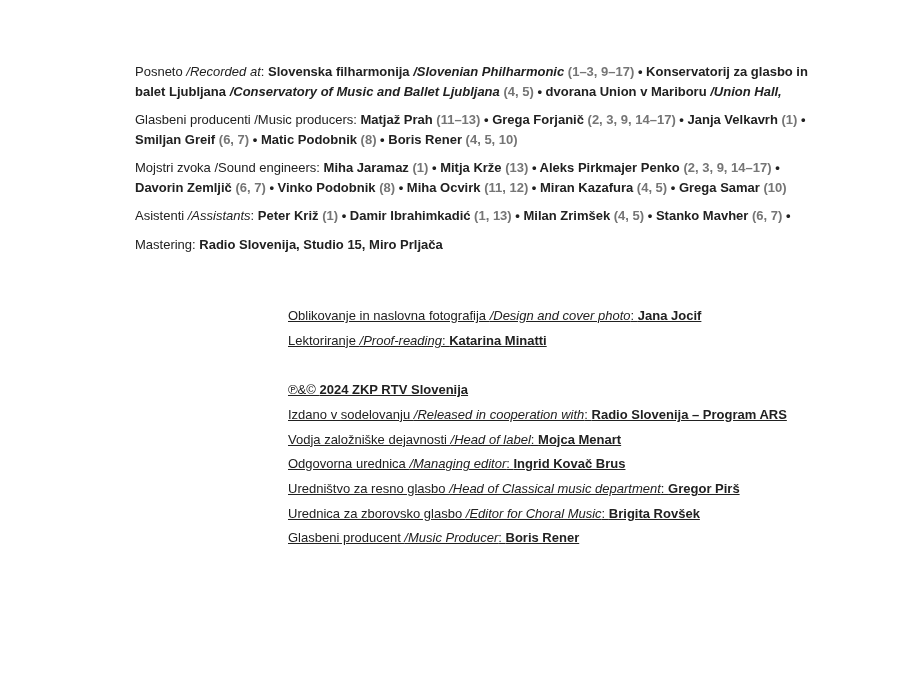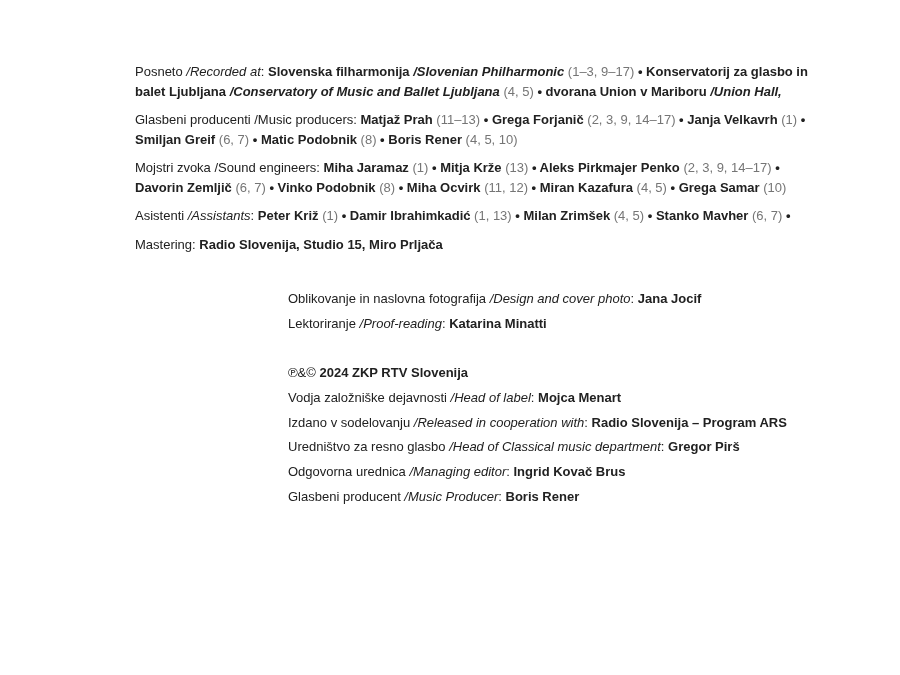--- a/index.html
+++ b/index.html
@@ -28,29 +28,30 @@
     width: 740px;
   }
   .para {
     line-height: 19.5px;
     margin: 0 0 9px 0;
   }
   .para:last-of-type { margin-bottom: 0; }
   .line { white-space: nowrap; }
   .sub-block {
     margin-left: 153px;
-    margin-top: 33px;
+    margin-top: 50px;
     line-height: 24.7px;
+    text-decoration: underline;
   }
   .group-publisher { margin-top: 24.7px; }
   .seg-r { font-style: normal; font-weight: 400; color: var(--text); }
   .seg-i { font-style: italic;  font-weight: 400; color: var(--text); }
   .seg-b { font-style: normal; font-weight: 700; color: var(--text); text-align: center; }
   .seg-bi { font-style: italic; font-weight: 700; color: var(--text); }
-  .seg-g { font-style: normal; font-weight: 400; color: var(--muted); }
+  .seg-g { font-style: normal; font-weight: 700; color: var(--muted); }
 </style>
 </head>
 <body>
 
 <div class="credits">
   <div class="para">
       <div class="line"><span class="seg-r">Posneto </span><span class="seg-i">/Recorded at</span><span class="seg-r">: </span><span class="seg-b">Slovenska filharmonija </span><span class="seg-bi">/Slovenian Philharmonic</span><span class="seg-r"> </span><span class="seg-g">(1–3, 9–17)</span><span class="seg-b"> • </span><span class="seg-b">Konservatorij za glasbo in</span></div>
       <div class="line"><span class="seg-b">balet Ljubljana </span><span class="seg-bi">/Conservatory of Music and Ballet Ljubljana</span><span class="seg-r"> </span><span class="seg-g">(4, 5)</span><span class="seg-b"> • </span><span class="seg-b">dvorana Union v Mariboru </span><span class="seg-bi">/Union Hall,</span></div>
     </div>
   <div class="para">
@@ -68,20 +69,21 @@
       <div class="line"><span class="seg-r">Mastering: </span><span class="seg-b">Radio Slovenija, Studio 15, Miro Prljača</span></div>
     </div>
 
   <div class="sub-block">
     <div class="group-design">
         <div class="line"><span class="seg-r">Oblikovanje in naslovna fotografija </span><span class="seg-i">/Design and cover photo</span><span class="seg-r">: </span><span class="seg-b">Jana Jocif</span></div>
         <div class="line"><span class="seg-r">Lektoriranje </span><span class="seg-i">/Proof-reading</span><span class="seg-r">: </span><span class="seg-b">Katarina Minatti</span></div>
       </div>
     <div class="group-publisher">
         <div class="line"><span class="seg-r">℗&amp;© </span><span class="seg-b">2024 ZKP RTV Slovenija</span></div>
+        <div class="line"><span class="seg-r">Izdano v sodelovanju </span><span class="seg-i">/Released in cooperation with</span><span class="seg-r">: </span><span class="seg-b">Radio Slovenija – Program ARS</span></div>
         <div class="line"><span class="seg-r">Vodja založniške dejavnosti </span><span class="seg-i">/Head of label</span><span class="seg-r">: </span><span class="seg-b">Mojca Menart</span></div>
-        <div class="line"><span class="seg-r">Izdano v sodelovanju </span><span class="seg-i">/Released in cooperation with</span><span class="seg-r">: </span><span class="seg-b">Radio Slovenija – Program ARS</span></div>
+        <div class="line"><span class="seg-r">Odgovorna urednica </span><span class="seg-i">/Managing editor</span><span class="seg-r">: </span><span class="seg-b">Ingrid Kovač Brus</span></div>
         <div class="line"><span class="seg-r">Uredništvo za resno glasbo </span><span class="seg-i">/Head of Classical music department</span><span class="seg-r">: </span><span class="seg-b">Gregor Pirš</span></div>
-        <div class="line"><span class="seg-r">Odgovorna urednica </span><span class="seg-i">/Managing editor</span><span class="seg-r">: </span><span class="seg-b">Ingrid Kovač Brus</span></div>
+        <div class="line"><span class="seg-r">Urednica za zborovsko glasbo </span><span class="seg-i">/Editor for Choral Music</span><span class="seg-r">: </span><span class="seg-b">Brigita Rovšek</span></div>
         <div class="line"><span class="seg-r">Glasbeni producent </span><span class="seg-i">/Music Producer</span><span class="seg-r">: </span><span class="seg-b">Boris Rener</span></div>
       </div>
   </div>
 </div>
 
 </body></html>

